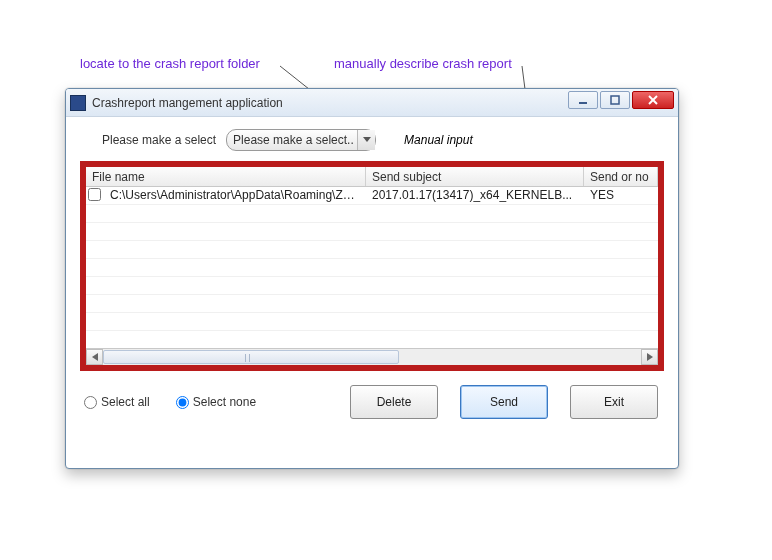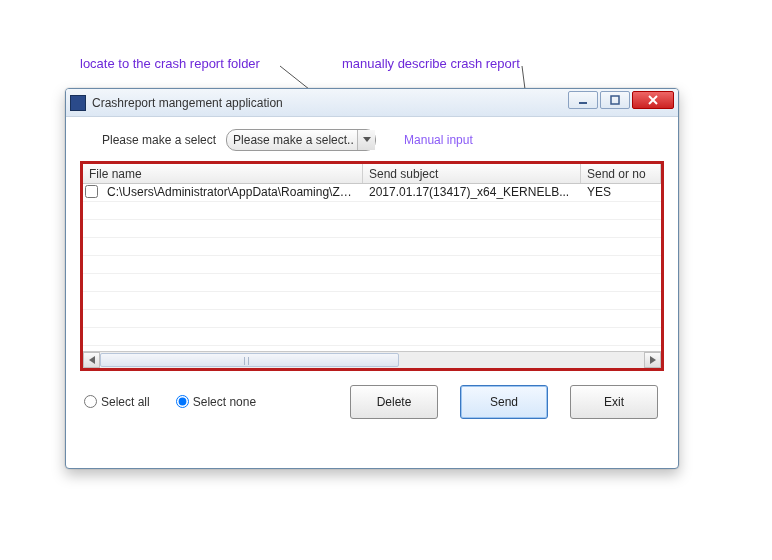--- a/index.html
+++ b/index.html
@@ -122,27 +122,28 @@
     border: 1px solid #8a8a8a;
     border-radius: 3px;
     font-size: 12px;
     display: inline-flex;
     align-items: center;
     justify-content: center;
     cursor: default;
     color: #222;
   }
   .linkblue {
-    color: #8b5cf6;
+    color: #000000;
     font-size: 12px;
     cursor: default;
     margin-left: 18px;
+    font-style: italic;
   }
   .listbox {
-    border: 3px solid #b91c1c;
+    border: 6px solid #b91c1c;
     height: 210px;
     display: flex;
     flex-direction: column;
     background: #fff;
   }
   .lcols {
     display: flex;
     height: 20px;
     background: linear-gradient(#fdfdfd,#ececec);
     border-bottom: 1px solid #c8c8c8;
@@ -214,21 +215,21 @@
     border-right:1px solid #aab8cc;
   }
   .bottomrow {
     display:flex;
     align-items:center;
     margin-top: 14px;
     gap: 10px;
     padding-left: 4px;
   }
   .radio {
-    display:inline-flex;align-items:flex-start;gap:4px;
+    display:inline-flex;align-items:center;gap:4px;
     font-size:12px;
     cursor: default;
   }
   .radio input { margin:0; }
   .bottom-btns {
     margin-left: auto;
     display:flex; gap: 22px;
     padding-right: 6px;
   }
   .bottom-btns .btn { width: 88px; justify-content:center; padding:16px; }
@@ -236,21 +237,21 @@
     border: 1px solid #3a78c2;
     box-shadow: inset 0 0 0 1px #9bc4f0;
     background: linear-gradient(#f2f8ff,#d6e8fb);
   }
   input[type=checkbox]{ width:13px;height:13px;margin:0; }
 </style>
 </head>
 <body>
 
 <div class="annot" style="left:80px; top:56px;">locate to the crash report folder</div>
-<div class="annot" style="left:342px; top:56px;">manually describe crash report</div>
+<div class="annot" style="left:334px; top:56px;">manually describe crash report</div>
 <div class="annot" style="left:222px; top:288px;">crash report details</div>
 
 <svg class="annot-line" width="772" height="560" style="left:0;top:0;">
   <line x1="280" y1="66" x2="358" y2="128" stroke="#555" stroke-width="1"></line>
   <line x1="522" y1="66" x2="530" y2="128" stroke="#555" stroke-width="1"></line>
   <line x1="350" y1="292" x2="418" y2="202" stroke="#555" stroke-width="1"></line>
 </svg>
 
 <div class="window">
 

